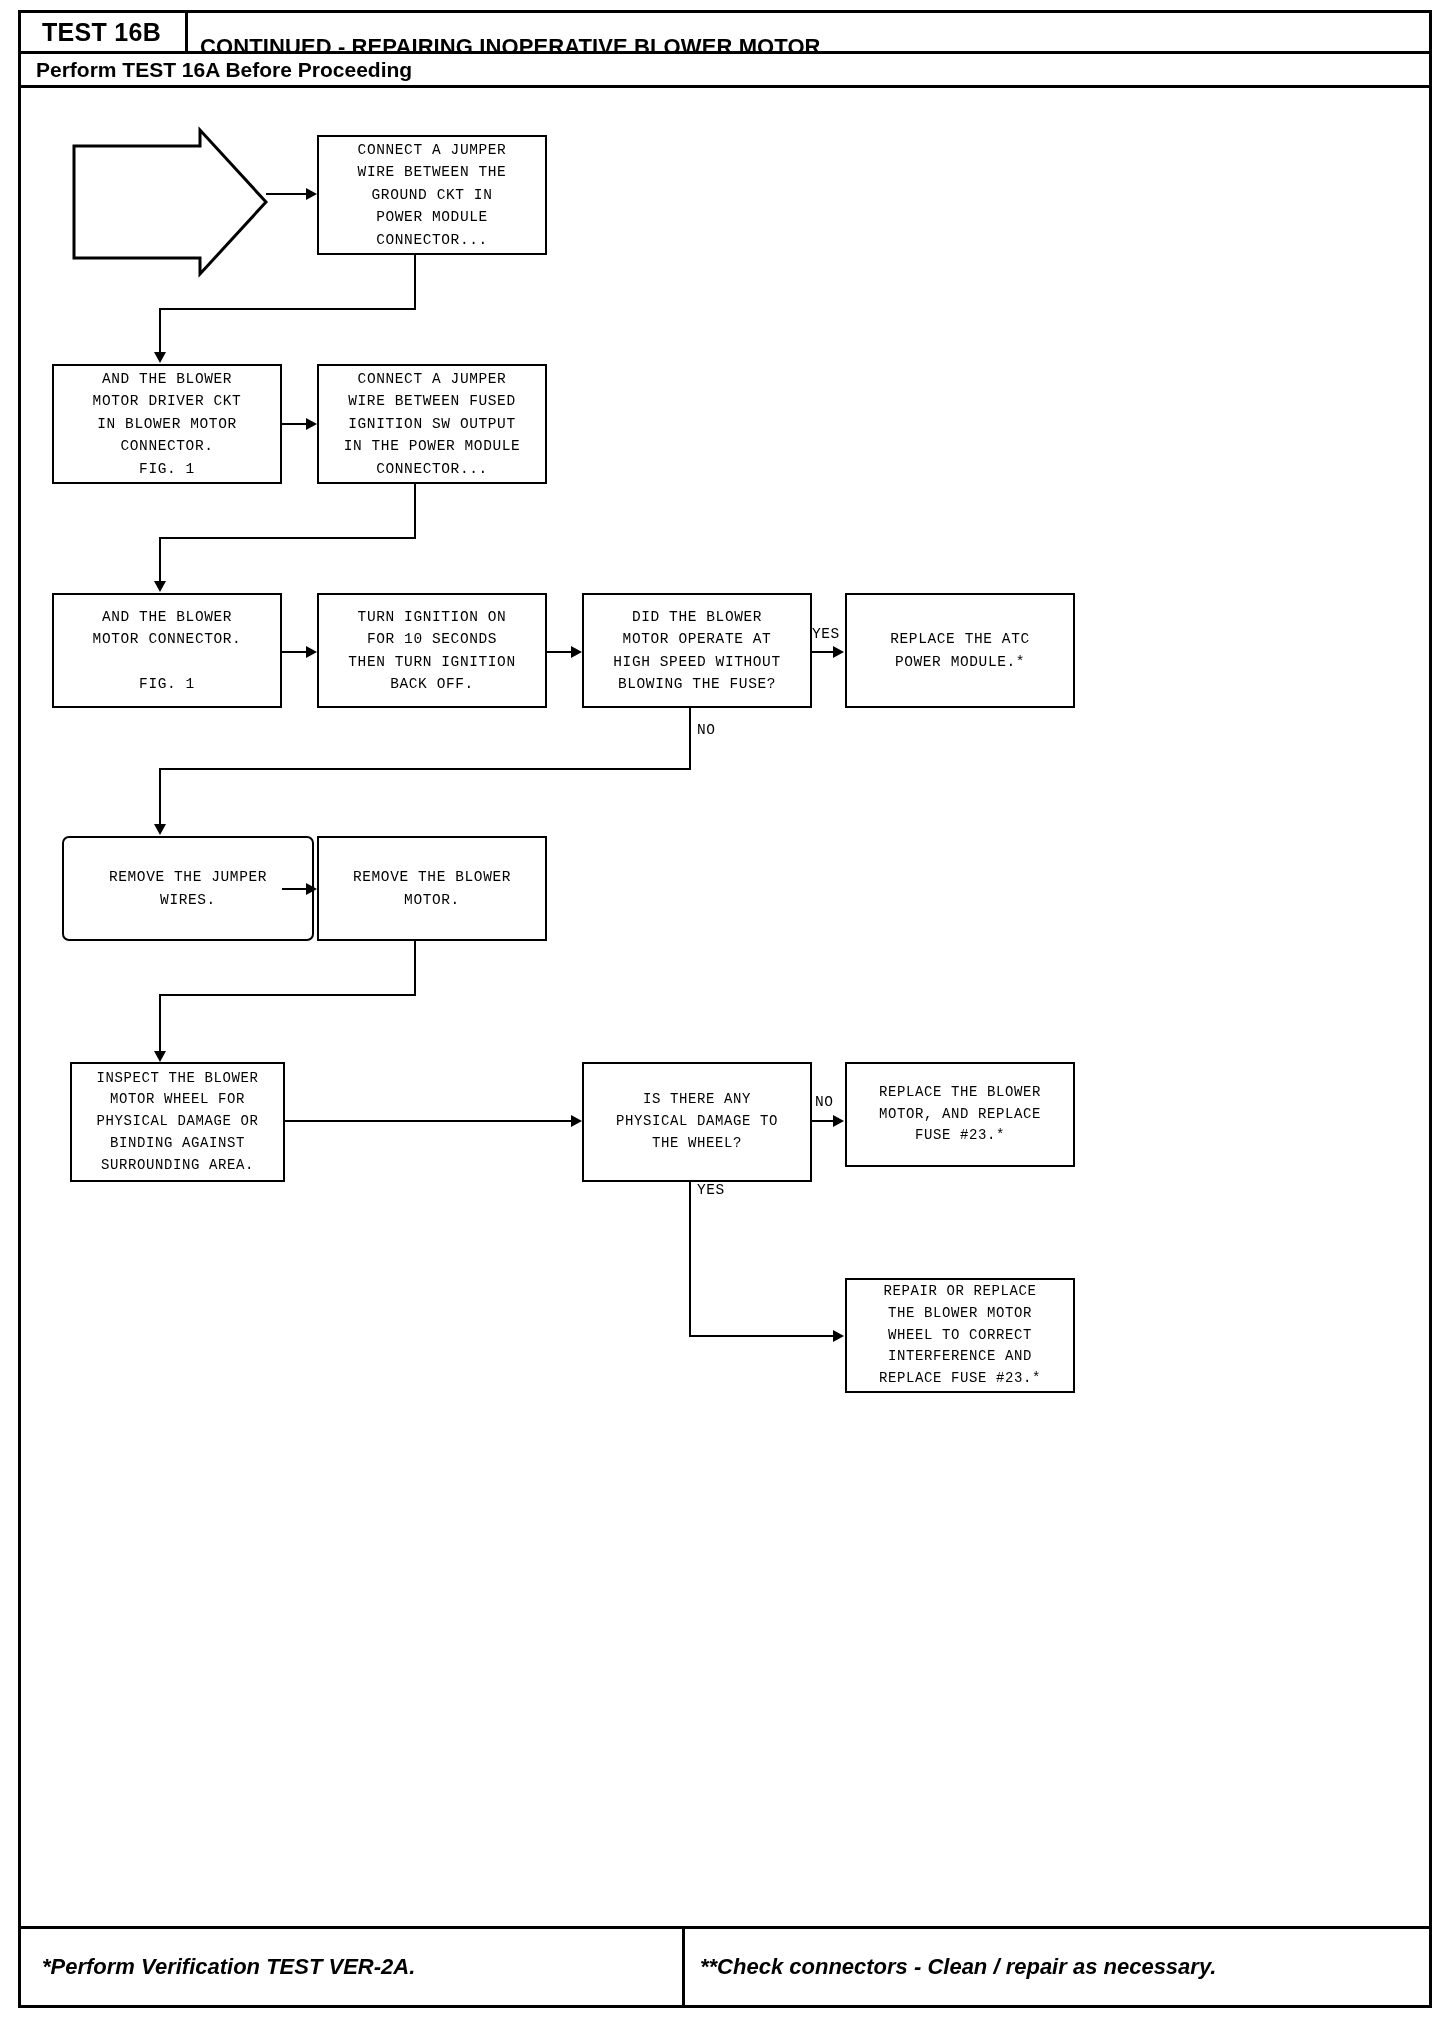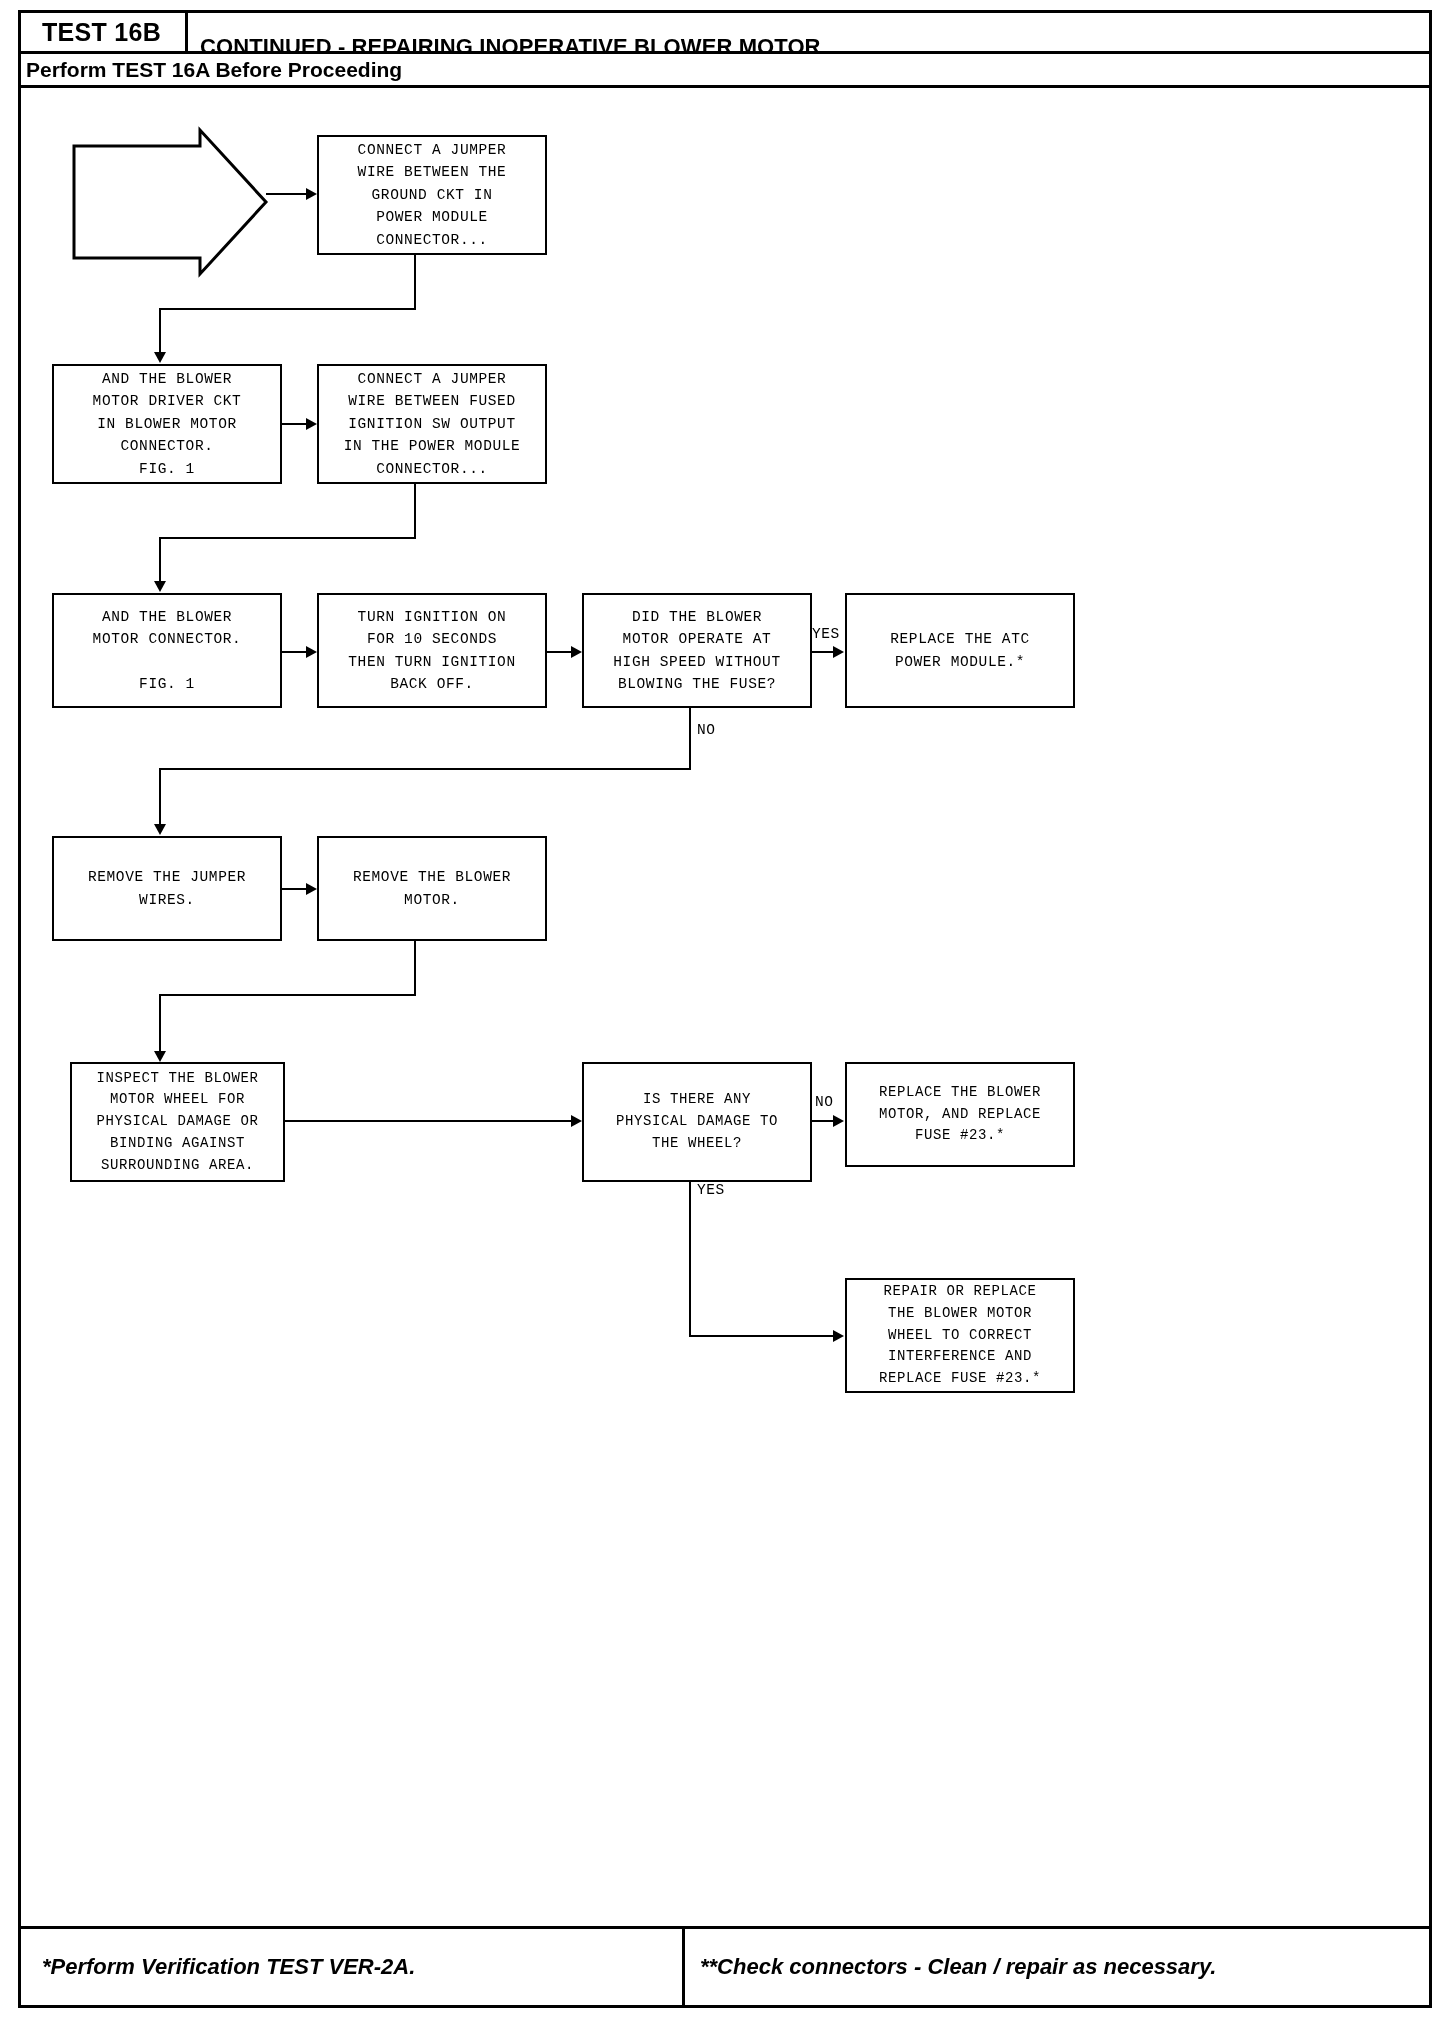--- a/index.html
+++ b/index.html
@@ -58,21 +58,21 @@
   }
   .subheader{
     position:absolute;
     left:18px; top:54px;
     width:1414px; height:34px;
     box-sizing:border-box;
     border-bottom:3px solid #000;
     display:flex; align-items:center;
   }
   .subheader span{
-    margin-left:8px;
+    margin-left:18px;
     font-family:"Liberation Sans","DejaVu Sans",sans-serif;
     font-weight:bold;
     font-size:21px;
   }
 
   
   .footer-band{
     position:absolute;
     left:18px; top:1926px;
     width:1414px; height:82px;
@@ -245,21 +245,21 @@
   <div class="ln h" style="left:812px; top:651px; width:22px;"></div>
   <div class="arrowhead right" style="left:833px; top:646px;"></div>
   <div class="branch-label" style="left:812px; top:626px;">YES</div>
 
   <div class="ln v" style="left:689px; top:708px; height:62px;"></div>
   <div class="ln h" style="left:159px; top:768px; width:532px;"></div>
   <div class="ln v" style="left:159px; top:768px; height:62px;"></div>
   <div class="arrowhead down" style="left:154px; top:824px;"></div>
   <div class="branch-label" style="left:697px; top:722px;">NO</div>
 
-  <div class="node" style="left:52px; top:836px; width:230px; height:105px;">REMOVE THE JUMPER
+  <div class="node" style="left:62px; top:836px; width:252px; height:105px;border-radius:7px;">REMOVE THE JUMPER
 WIRES.</div>
 
   <div class="node" style="left:317px; top:836px; width:230px; height:105px;">REMOVE THE BLOWER
 MOTOR.</div>
 
   <div class="ln h" style="left:282px; top:888px; width:26px;"></div>
   <div class="arrowhead right" style="left:306px; top:883px;"></div>
 
   <div class="ln v" style="left:414px; top:941px; height:55px;"></div>
   <div class="ln h" style="left:159px; top:994px; width:257px;"></div>

